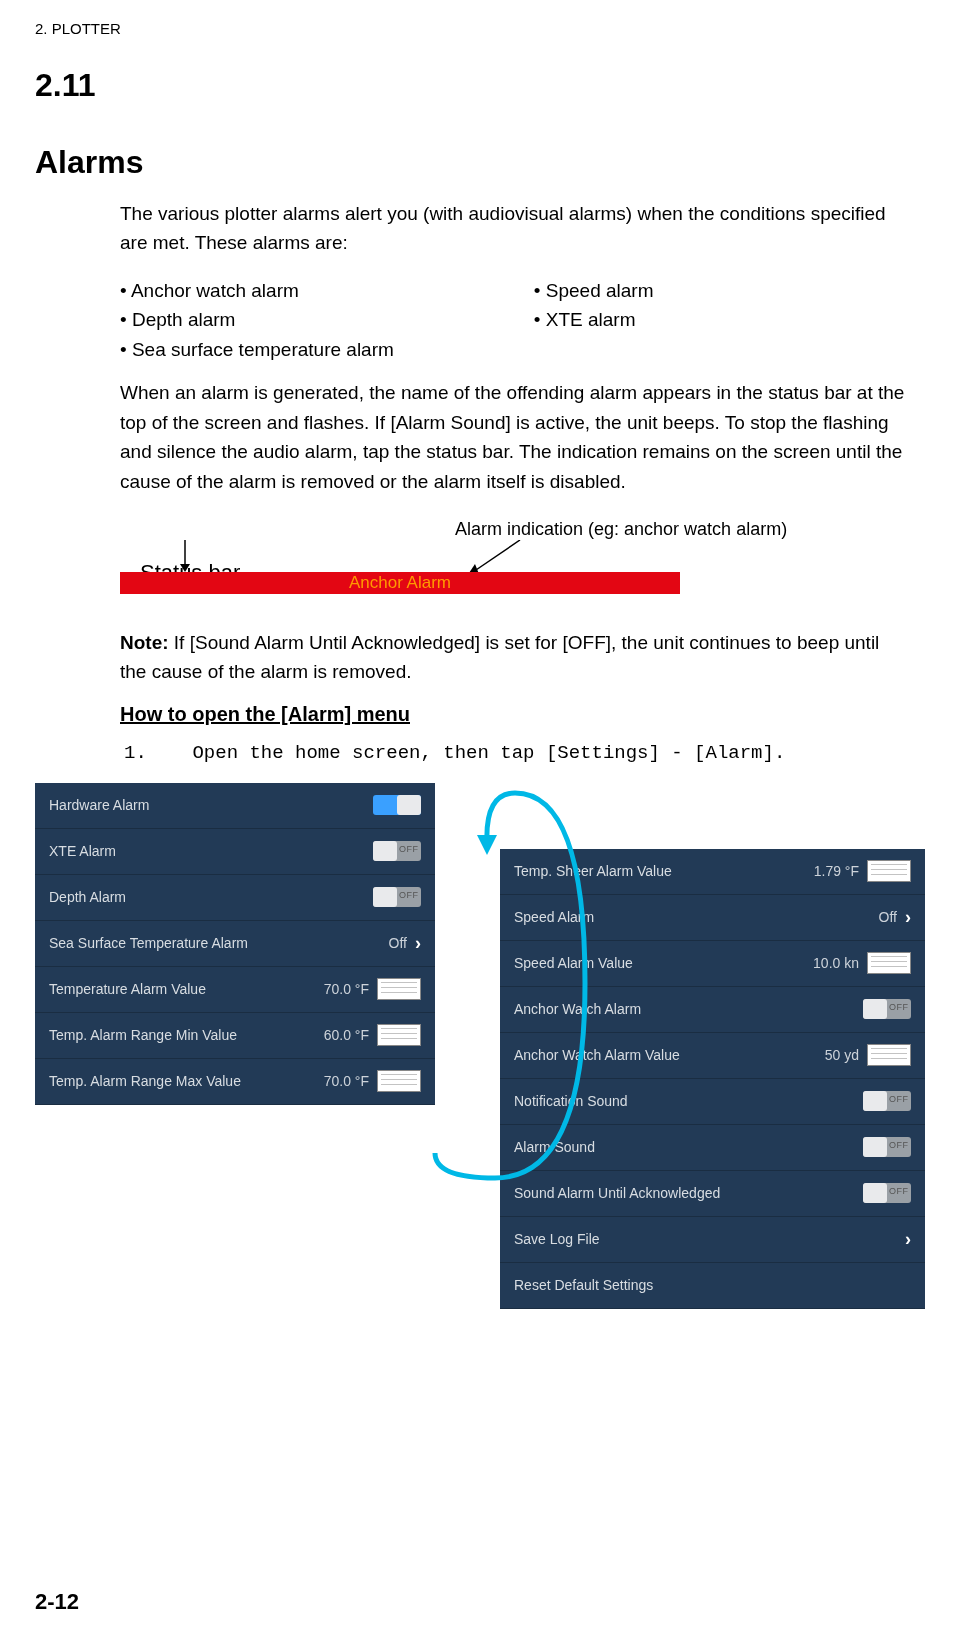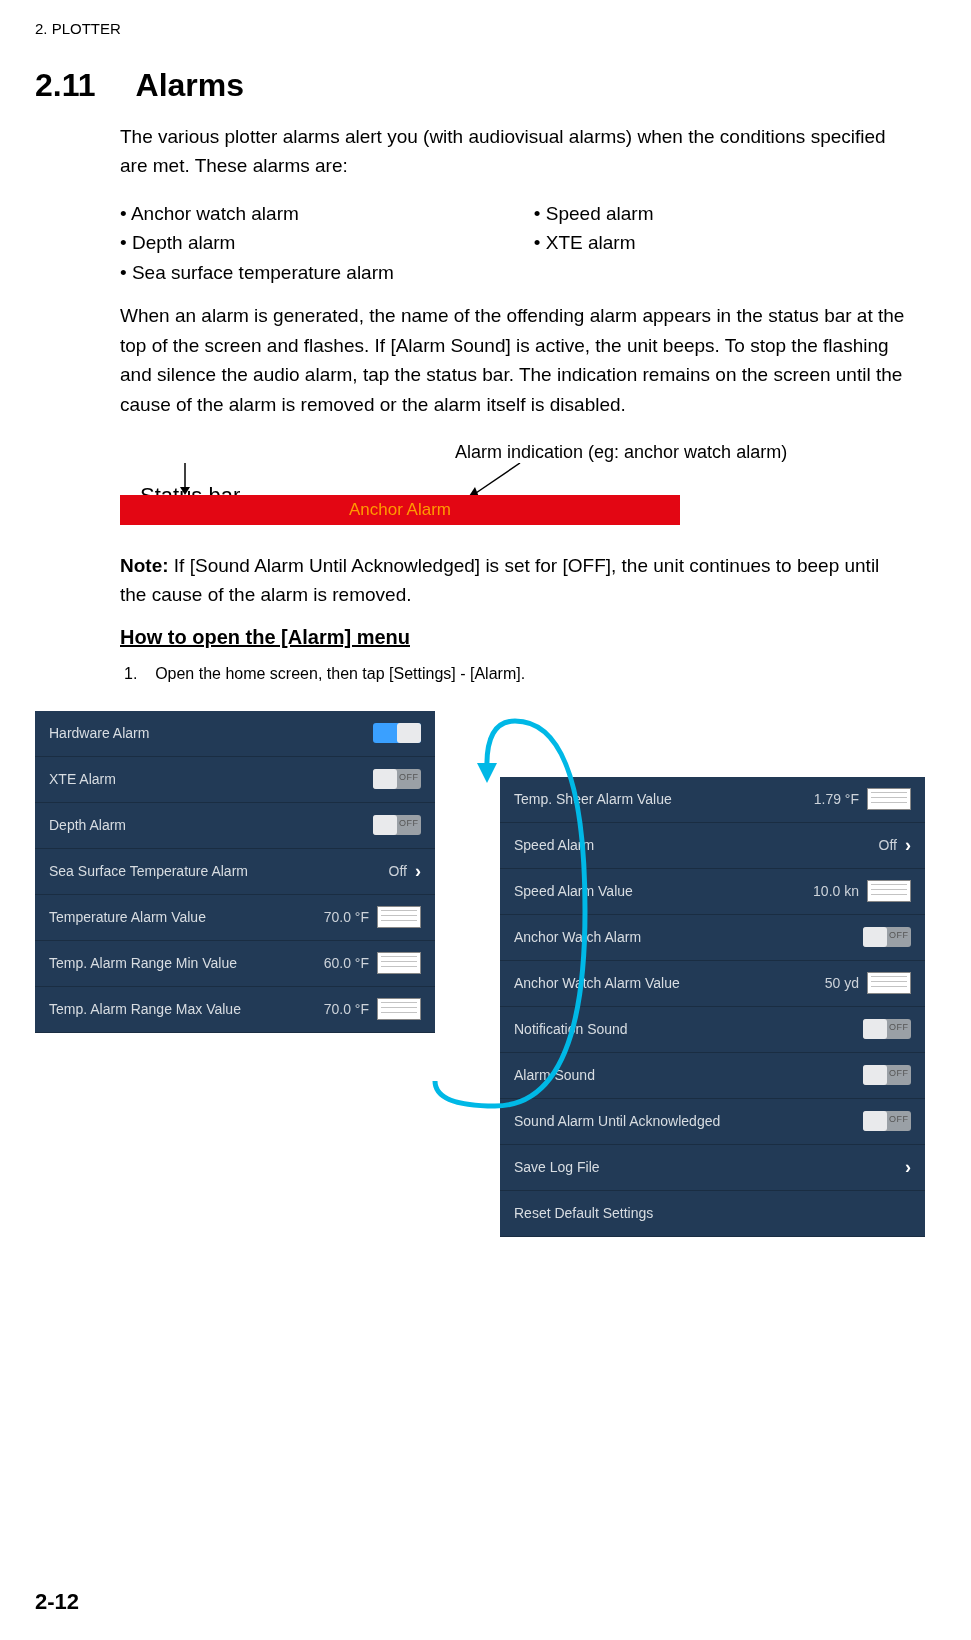--- a/index.html
+++ b/index.html
@@ -6,42 +6,42 @@
 body {
   font-family: Arial, Helvetica, sans-serif;
   width: 971px;
   height: 1640px;
   background: #fff;
   color: #000;
   padding: 20px 60px 30px 35px;
   position: relative;
 }
 .header-line { font-size: 15px; margin-bottom: 30px; }
-.section-row { display: flex; gap: 40px; align-items: baseline; margin-bottom: 18px; }
+.section-row { display: flex; gap: 40px; align-items: baseline; margin-bottom: 18px; flex-direction: column; }
 .section-num { font-size: 32px; font-weight: bold; }
 .section-title { font-size: 32px; font-weight: bold; }
 .body-block { margin-left: 85px; }
 .para { font-size: 19px; line-height: 1.55; margin-bottom: 18px; }
 .bullets { display: flex; gap: 140px; margin-bottom: 14px; }
 .bullets ul { list-style: none; }
 .bullets li { font-size: 19px; line-height: 1.55; }
 .bullets li::before { content: "•   "; }
 .status-diagram { position: relative; margin: 20px 0 22px 0; height: 90px; }
 .sb-label { position: absolute; top: 0; left: 20px; font-size: 22px; margin-top: 44px; }
 .ai-label { position: absolute; top: 3px; left: 335px; font-size: 18px; }
 .status-bar-rect {
   position: absolute; top: 56px; left: 0;
-  width: 560px; height: 30px; background: #e30613;
+  width: 560px; height: 22px; background: #e30613;
   color: #ff9a00; font-size: 17px; display:flex; align-items:center; justify-content:center;
 }
 .arrow1 { position: absolute; top: 24px; left: 55px; }
 .arrow2 { position: absolute; top: 24px; left: 345px; }
 .note { font-size: 19px; line-height: 1.55; margin-bottom: 16px; }
 .subhead { font-size: 20px; font-weight: bold; text-decoration: underline; margin-bottom: 16px; }
-.step { font-size: 16px; margin-left: 4px; margin-bottom: 28px; }
+.step { font-size: 19px; margin-left: 4px; margin-bottom: 19px; font-family: Liberation Mono, monospace; }
 .panels { position: relative; margin-left: -85px; height: 640px; }
 .panel {
   position: absolute; background: #223a56; color: #d8dde2;
   font-size: 14px; width: 400px;
 }
 .panel-a { top: 0; left: 0; }
 .panel-b { top: 66px; left: 465px; width: 425px; }
 .prow {
   display:flex; align-items:center; justify-content:space-between;
   border-bottom: 1px solid #1a2d42; padding: 12px 14px; height:46px;

